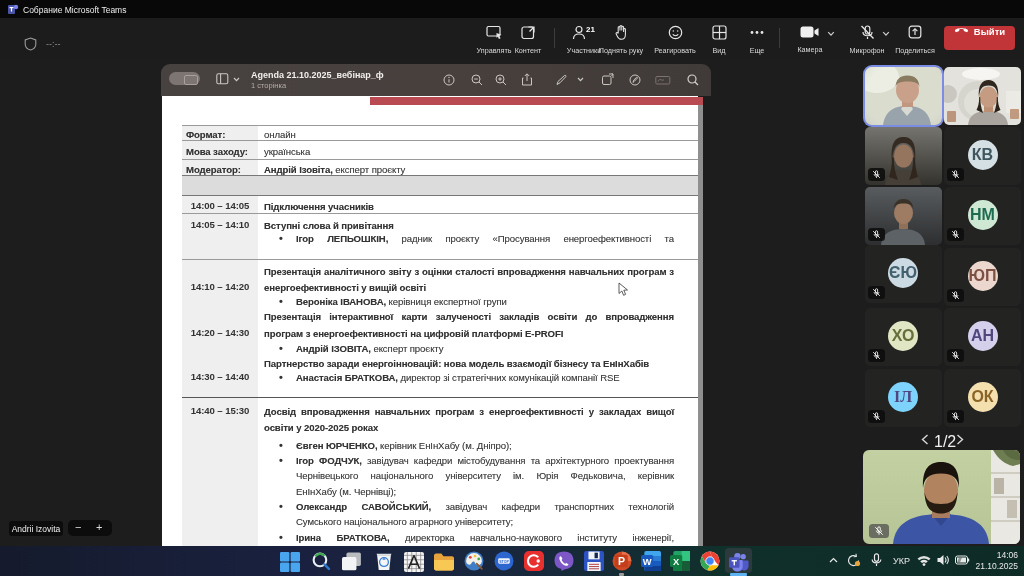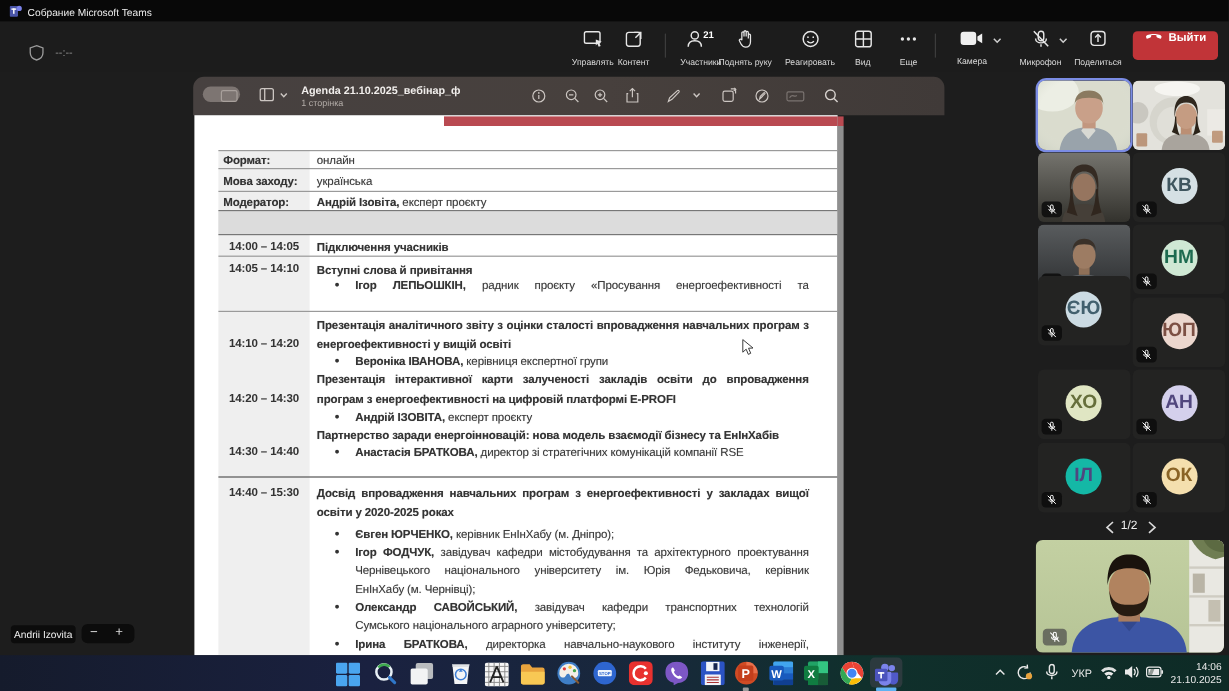--- a/index.html
+++ b/index.html
@@ -5,21 +5,21 @@
   body{width:1024px;height:576px;overflow:hidden;background:#1d1d1d;font-family:"Liberation Sans",sans-serif;position:relative;}
   .abs{position:absolute;}
   
   #titlebar{left:0;top:0;width:1024px;height:18px;background:#080808;}
   #titlebar .t{left:23px;top:4.5px;font-size:8.5px;color:#ededed;}
   #mtoolbar{left:0;top:18px;width:1024px;height:42px;background:#1c1c1c;}
   .btn{position:absolute;top:7px;text-align:center;color:#e6e6e6;}
   .btn .lbl{font-size:7.2px;color:#d9d9d9;margin-top:2px;white-space:nowrap;}
   .vsep{position:absolute;top:10px;width:1px;height:20px;background:#3c3c3c;}
   
-  #pdfbar{left:161px;top:64px;width:626px;height:32px;background:linear-gradient(90deg,#474140 0%,#47403d 55%,#403a38 100%);border-radius:9px 9px 0 0;}
+  #pdfbar{left:161px;top:64px;width:550px;height:32px;background:linear-gradient(90deg,#474140 0%,#47403d 55%,#403a38 100%);border-radius:9px 9px 0 0;}
   #doc{left:162px;top:96px;width:536px;height:450px;background:#ffffff;overflow:hidden;}
   #docstrip{left:698px;top:104.5px;width:5px;height:441.5px;background:#8f8f8f;}
   .rule{position:absolute;left:20px;width:516px;height:1px;background:#9a9a9a;}
   .line{position:absolute;font-size:9.6px;letter-spacing:-0.1px;line-height:13px;color:#3c3c3c;white-space:nowrap;text-shadow:0 0 0.6px rgba(70,70,70,0.45);}
   .b{font-weight:bold;color:#333;}
   .j{white-space:normal;text-align:justify;text-align-last:justify;width:410px;}
   .tm{position:absolute;left:20px;width:76px;text-align:center;font-weight:bold;font-size:9.6px;letter-spacing:-0.1px;color:#333;}
   .bdot{position:absolute;left:117px;font-size:11px;line-height:12.5px;color:#333;font-weight:bold;}
   
   .tile{position:absolute;width:77px;height:58px;background:#232322;border-radius:5px;overflow:hidden;}
@@ -375,21 +375,21 @@
   <div class="micoff">
       <svg width="9" height="9" viewBox="0 0 12 12" fill="none" stroke="#fff" stroke-width="1.1">
         <rect x="4.5" y="1" width="3" height="6" rx="1.5"></rect>
         <path d="M2.8 5.5 C2.8 9.2 9.2 9.2 9.2 5.5"></path>
         <line x1="6" y1="8.8" x2="6" y2="10.6"></line>
         <line x1="1.5" y1="1.5" x2="10.5" y2="10.5"></line>
       </svg>
     </div>
 </div>
 
-<div class="tile" style="left:864.5px;top:230px;">
+<div class="tile" style="left:864.5px;top:245px;">
   <div class="circ" style="background:#ccdbe3;color:#42606e;">ЄЮ</div>
   <div class="micoff">
       <svg width="9" height="9" viewBox="0 0 12 12" fill="none" stroke="#fff" stroke-width="1.1">
         <rect x="4.5" y="1" width="3" height="6" rx="1.5"></rect>
         <path d="M2.8 5.5 C2.8 9.2 9.2 9.2 9.2 5.5"></path>
         <line x1="6" y1="8.8" x2="6" y2="10.6"></line>
         <line x1="1.5" y1="1.5" x2="10.5" y2="10.5"></line>
       </svg>
     </div>
 </div>
@@ -422,21 +422,21 @@
       <svg width="9" height="9" viewBox="0 0 12 12" fill="none" stroke="#fff" stroke-width="1.1">
         <rect x="4.5" y="1" width="3" height="6" rx="1.5"></rect>
         <path d="M2.8 5.5 C2.8 9.2 9.2 9.2 9.2 5.5"></path>
         <line x1="6" y1="8.8" x2="6" y2="10.6"></line>
         <line x1="1.5" y1="1.5" x2="10.5" y2="10.5"></line>
       </svg>
     </div>
 </div>
 
 <div class="tile" style="left:864.5px;top:368.5px;">
-  <div class="circ" style="background:#14b8a6;color:#4f4680;">ІЛ</div>
+  <div class="circ" style="background:#7dd3fc;color:#4f4680;font-family:Liberation Serif, serif;">ІЛ</div>
   <div class="micoff">
       <svg width="9" height="9" viewBox="0 0 12 12" fill="none" stroke="#fff" stroke-width="1.1">
         <rect x="4.5" y="1" width="3" height="6" rx="1.5"></rect>
         <path d="M2.8 5.5 C2.8 9.2 9.2 9.2 9.2 5.5"></path>
         <line x1="6" y1="8.8" x2="6" y2="10.6"></line>
         <line x1="1.5" y1="1.5" x2="10.5" y2="10.5"></line>
       </svg>
     </div>
 </div>
 <div class="tile" style="left:944px;top:368.5px;">
@@ -447,21 +447,21 @@
         <path d="M2.8 5.5 C2.8 9.2 9.2 9.2 9.2 5.5"></path>
         <line x1="6" y1="8.8" x2="6" y2="10.6"></line>
         <line x1="1.5" y1="1.5" x2="10.5" y2="10.5"></line>
       </svg>
     </div>
 </div>
 
 <svg class="abs" style="left:921px;top:434px" width="8" height="11" viewBox="0 0 8 11" fill="none" stroke="#d9d9d9" stroke-width="1.4">
     <path d="M6.5 1 L1.5 5.5 L6.5 10"></path>
   </svg>
-<div class="abs" style="left:934px;top:433px;font-size:10px;color:#f0f0f0;">1/2</div>
+<div class="abs" style="left:934px;top:433px;font-size:16px;color:#f0f0f0;">1/2</div>
 <svg class="abs" style="left:956px;top:434px" width="8" height="11" viewBox="0 0 8 11" fill="none" stroke="#d9d9d9" stroke-width="1.4">
     <path d="M1.5 1 L6.5 5.5 L1.5 10"></path>
   </svg>
 
 <div class="abs" style="left:863px;top:450px;width:157px;height:94px;border-radius:6px;overflow:hidden;">
   <svg width="157" height="94" viewBox="0 0 157 94">
       <defs>
         <linearGradient id="bgw" x1="0" y1="0" x2="0" y2="1">
           <stop offset="0" stop-color="#c3d0a2"></stop>
           <stop offset="1" stop-color="#b6c496"></stop>

